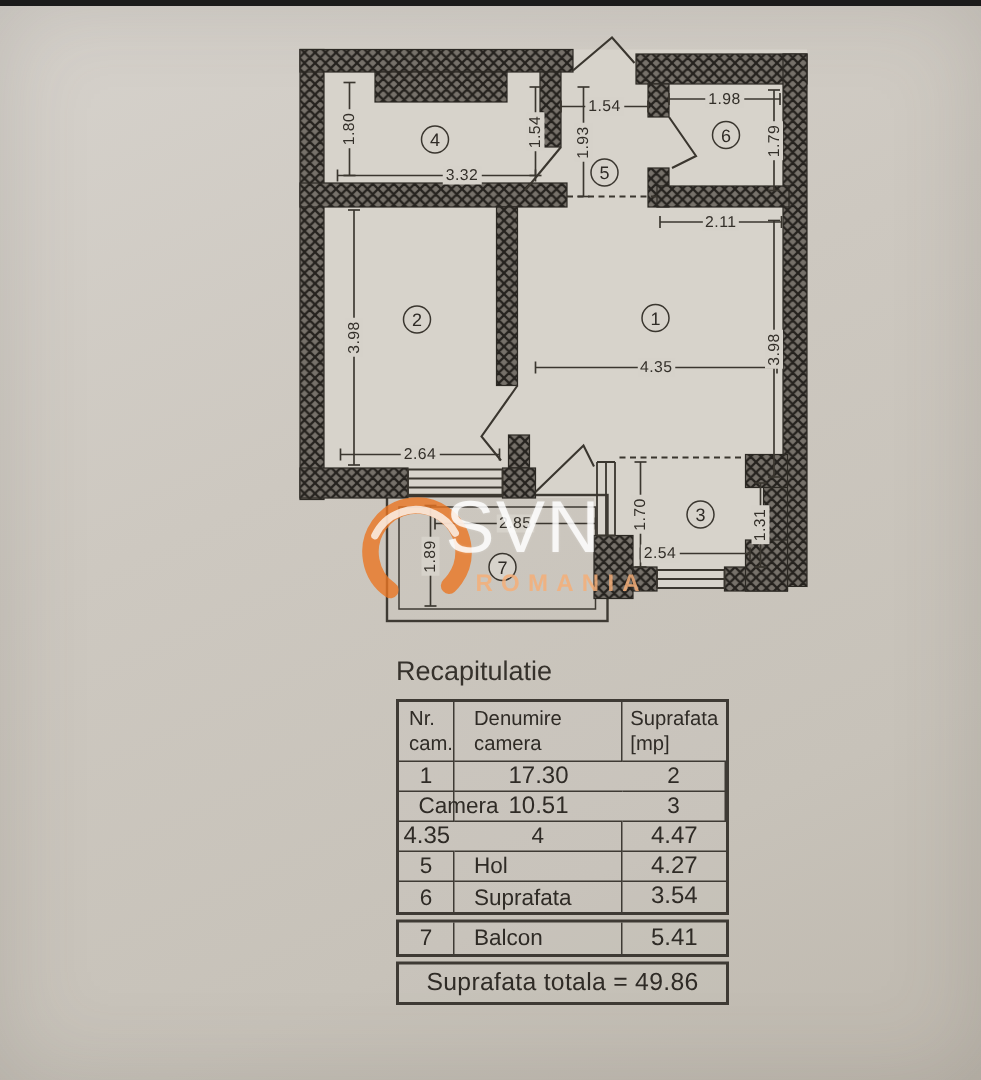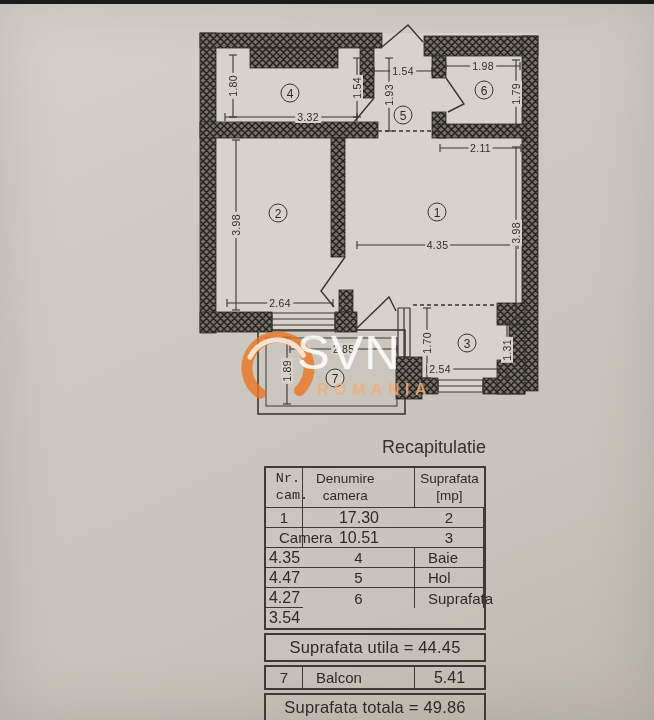--- a/index.html
+++ b/index.html
@@ -31,31 +31,31 @@
     font-size:49px;font-weight:normal;letter-spacing:1px;line-height:64px;
     color:rgba(255,255,255,.82);text-shadow:0 0 2px rgba(255,255,255,.25);
   }
   .wm-romania{
     position:absolute;left:317px;top:381px;
     font-size:16px;font-weight:bold;letter-spacing:5.5px;
     color:rgba(244,174,120,.85);
   }
   
   .recap{position:absolute;left:264px;top:437px;width:222px;}
-  .recap-title{text-align:right;font-size:18px;color:#36322c;margin:0 0 8px 0;font-weight:500;}
+  .recap-title{text-align:left;font-size:18px;color:#36322c;margin:0 0 8px 0;font-weight:500;}
   .tsection{border:2px solid #3e3a34;box-sizing:border-box;margin-top:3px;background:rgba(255,255,255,.03);}
   .tsection:first-of-type{margin-top:0;}
   .tgrid{display:grid;grid-template-columns:37px 112px 69px;}
   .cell{display:flex;align-items:center;box-sizing:border-box;min-height:20px;}
   .cell.c1{justify-content:center;border-right:1.4px solid #3e3a34;}
   .cell.c2{justify-content:flex-start;padding-left:13px;border-right:1.4px solid #3e3a34;}
   .cell.c3{justify-content:center;}
   .hcell{height:40px;border-bottom:1.8px solid #3e3a34;font-size:13.5px;line-height:1.25;}
-  .hcell.c1{justify-content:center;padding-left:16px;font-family:Liberation Mono, monospace;}
-  .hcell .two{display:flex;flex-direction:column;align-items:center;}
+  .hcell.c1{justify-content:flex-end;padding-left:16px;}
+  .hcell .two{display:flex;flex-direction:column;align-items:flex-start;}
   .hcell.c1 .two{align-items:flex-start;}
   .rcell{height:20px;font-size:15px;}
   .rcell.c3{font-size:16px;text-align:right;}
   .rowline{border-bottom:1.4px solid #3e3a34;}
   .merged{
     height:25px;display:flex;align-items:center;justify-content:center;
     font-size:16.5px;letter-spacing:.2px;
   }
   .balrow .cell{height:21px;font-size:15px;}
   .balrow .c3{font-size:16px;}
@@ -240,34 +240,30 @@
         </div>
       <div class="tgrid" id="rows-grid">
           <div class="cell rcell c1 rowline">1</div>
           <div class="cell rcell c3 rowline">17.30</div>
           <div class="cell rcell c1 rowline">2</div>
           <div class="cell rcell c2 rowline">Camera</div>
           <div class="cell rcell c3 rowline">10.51</div>
           <div class="cell rcell c1 rowline">3</div>
           <div class="cell rcell c3 rowline">4.35</div>
           <div class="cell rcell c1 rowline">4</div>
-          <div class="cell rcell c2 rowline">Baie</div>
           <div class="cell rcell c3 rowline">4.47</div>
           <div class="cell rcell c1 rowline">5</div>
           <div class="cell rcell c2 rowline">Hol</div>
           <div class="cell rcell c3 rowline">4.27</div>
           <div class="cell rcell c1">6</div>
           <div class="cell rcell c2">Suprafata</div>
           <div class="cell rcell c3">3.54</div>
         </div>
     </div>
 
-    <div class="tsection">
-      <div class="merged">Suprafata utila = 44.45</div>
-    </div>
 
     <div class="tsection balrow">
       <div class="tgrid" id="balcony-grid">
           <div class="cell c1">7</div>
           <div class="cell c2">Balcon</div>
           <div class="cell c3">5.41</div>
         </div>
     </div>
 
     <div class="tsection">

